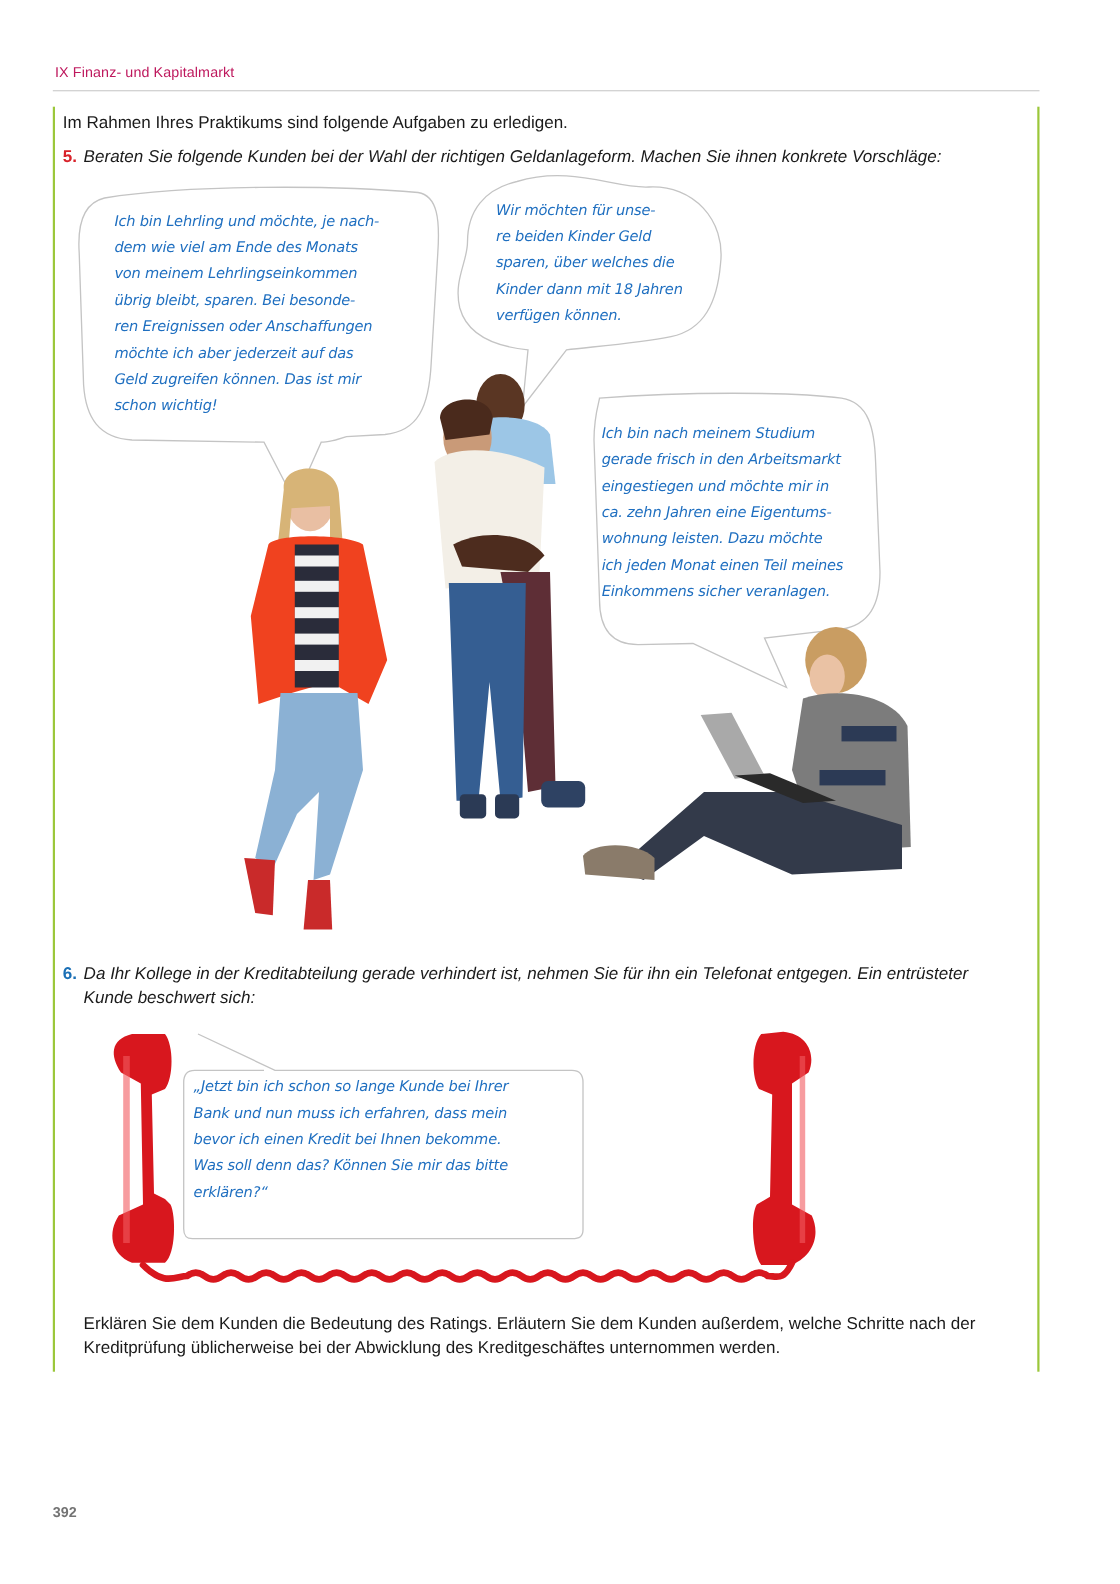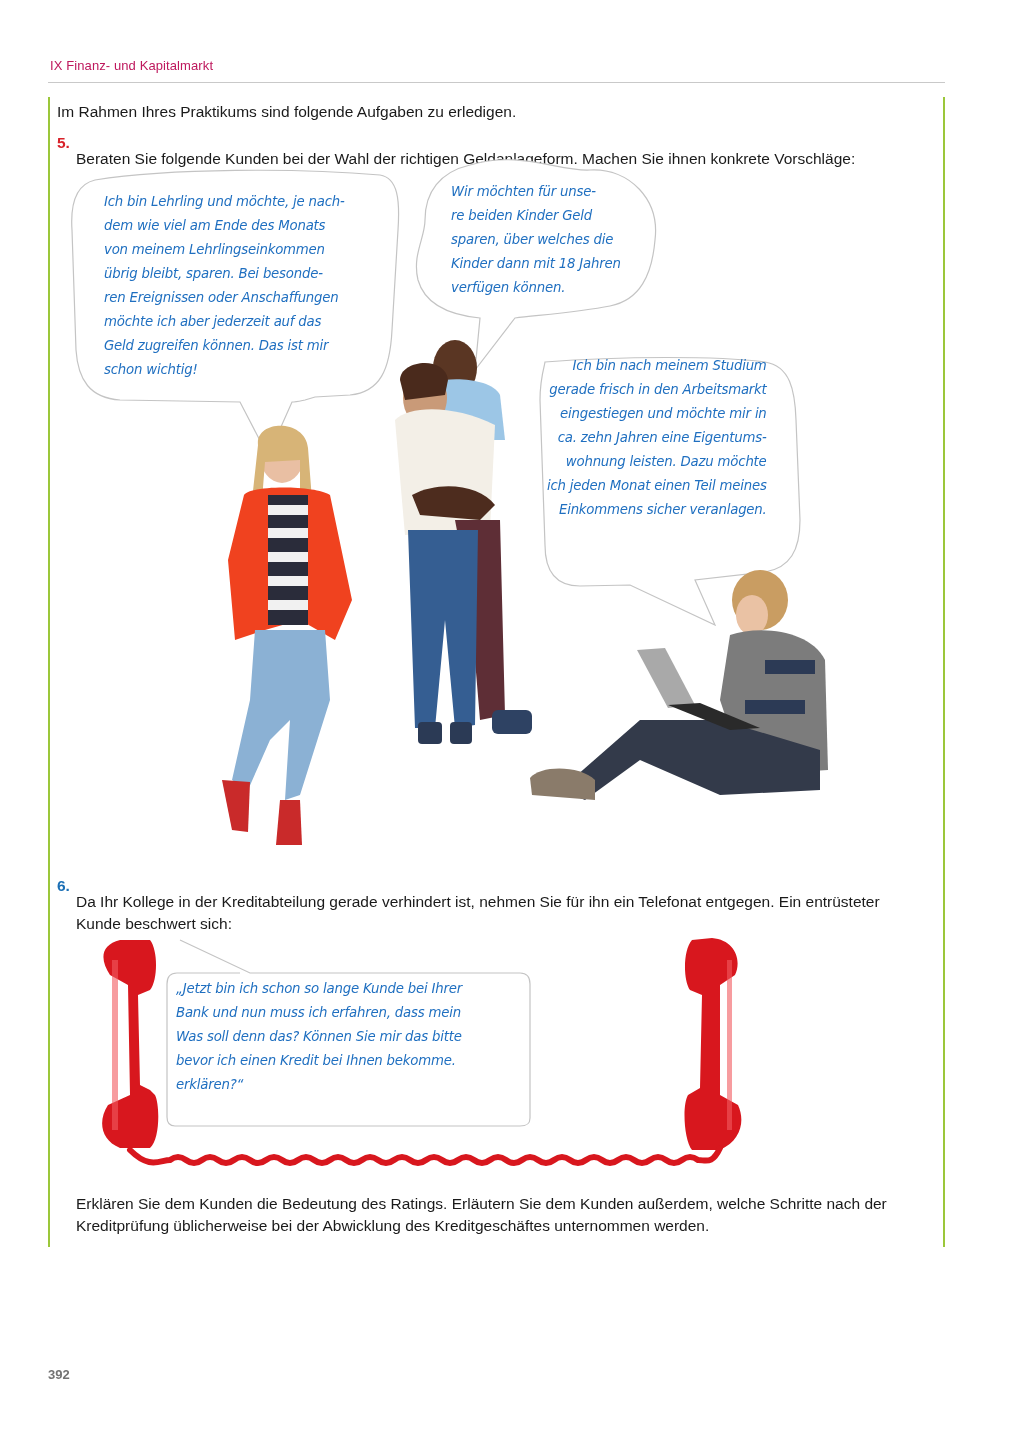--- a/index.html
+++ b/index.html
@@ -10,21 +10,21 @@
   .running-head { left: 50px; top: 58px; font-size: 13px; color: #be185d; letter-spacing: 0.1px; }
   .head-rule { left: 48px; top: 82px; width: 897px; height: 1px; background: #c9c9c9; }
 
   .green-left { left: 48px; top: 97px; width: 2px; height: 1150px; background: #9bc73a; }
   .green-right { left: 943px; top: 97px; width: 2px; height: 1150px; background: #9bc73a; }
 
   .body-text { font-size: 15.5px; line-height: 22px; color: #1a1a1a; }
   .intro { left: 57px; top: 101px; }
   .task { position: absolute; }
   .task-num { font-weight: bold; position: absolute; left: 0; top: 0; }
-  .task-text { position: absolute; left: 19px; top: 16px; }
+  .task-text { position: absolute; left: 19px; top: 0; font-style: italic; }
   .num-red { color: #d8222a; }
   .num-blue { color: #1a6fb5; }
 
   .hand { font-family: "DejaVu Sans", sans-serif; font-style: italic; color: #1f6fc0;
           font-size: 13.3px; line-height: 24px; letter-spacing: -0.2px; }
 
   svg.bubbles { position: absolute; left: 0; top: 0; }
 
   .bubble-text { position: absolute; }
   .bubble-text div { white-space: nowrap; }
@@ -126,43 +126,43 @@
 </div>
 
 <div class="bubble-text hand" style="left:451px; top:180px;">
   <div>Wir möchten für unse-</div>
   <div>re beiden Kinder Geld</div>
   <div>sparen, über welches die</div>
   <div>Kinder dann mit 18 Jahren</div>
   <div>verfügen können.</div>
 </div>
 
-<div class="bubble-text hand" style="left:547px; top:354px;text-align:right;">
+<div class="bubble-text hand" style="left:547px; top:383px;">
   <div>Ich bin nach meinem Studium</div>
   <div>gerade frisch in den Arbeitsmarkt</div>
   <div>eingestiegen und möchte mir in</div>
   <div>ca. zehn Jahren eine Eigentums-</div>
   <div>wohnung leisten. Dazu möchte</div>
   <div>ich jeden Monat einen Teil meines</div>
   <div>Einkommens sicher veranlagen.</div>
 </div>
 
 <div class="task body-text" style="left:57px; top:875px; width:885px; height:46px;">
   <span class="task-num num-blue">6.</span>
   <div class="task-text" style="white-space:nowrap;">
     <div>Da Ihr Kollege in der Kreditabteilung gerade verhindert ist, nehmen Sie für ihn ein Telefonat entgegen. Ein entrüsteter</div>
     <div>Kunde beschwert sich:</div>
   </div>
 </div>
 
 <div class="bubble-text hand" style="left:176px; top:977px;">
   <div>„Jetzt bin ich schon so lange Kunde bei Ihrer</div>
   <div>Bank und nun muss ich erfahren, dass mein</div>
+  <div>bevor ich einen Kredit bei Ihnen bekomme.</div>
   <div>Was soll denn das? Können Sie mir das bitte</div>
-  <div>bevor ich einen Kredit bei Ihnen bekomme.</div>
   <div>erklären?“</div>
 </div>
 
 <div class="abs body-text final" style="white-space:nowrap;">
   <div>Erklären Sie dem Kunden die Bedeutung des Ratings. Erläutern Sie dem Kunden außerdem, welche Schritte nach der</div>
   <div>Kreditprüfung üblicherweise bei der Abwicklung des Kreditgeschäftes unternommen werden.</div>
 </div>
 
 <div class="abs page-num">392</div>
 

